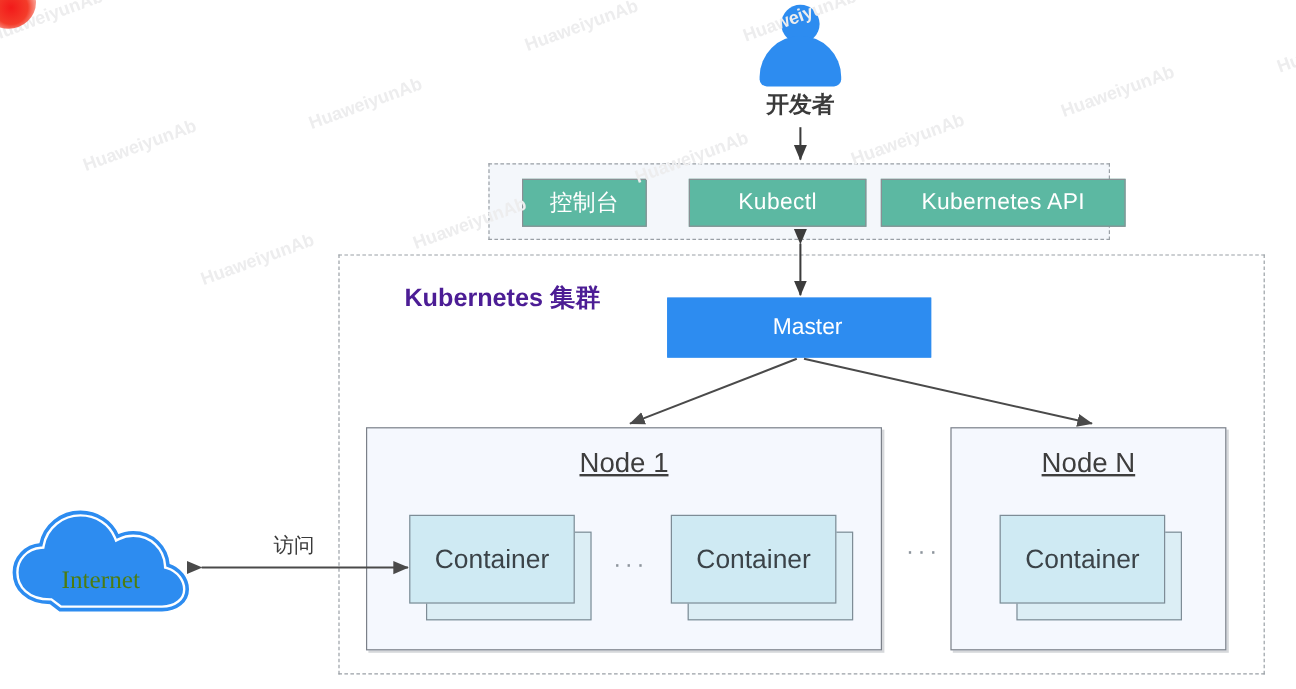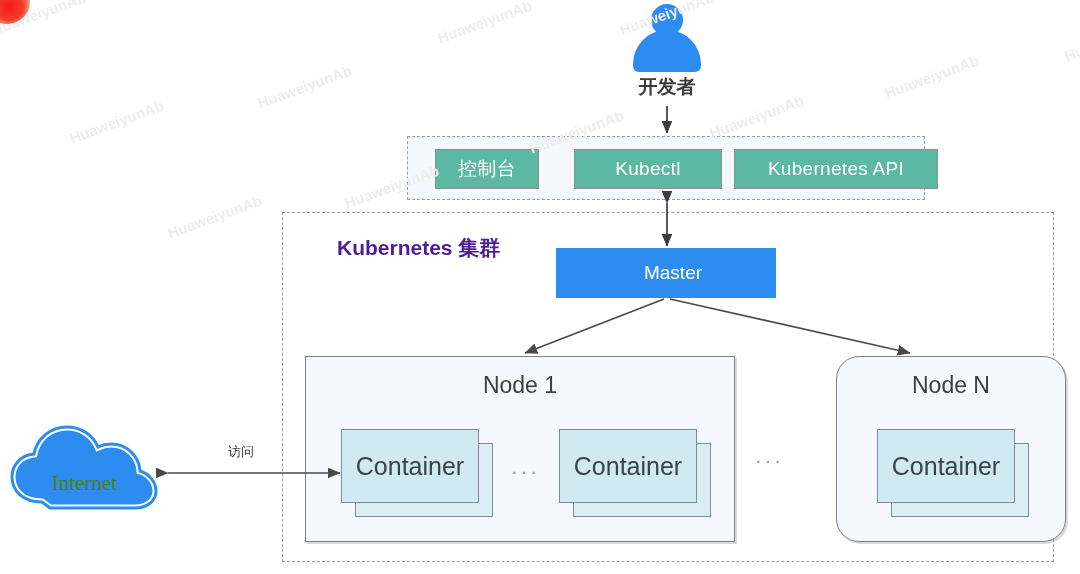--- a/index.html
+++ b/index.html
@@ -84,37 +84,37 @@
   }
 
   
   .node{
     position:absolute;top:356px;height:186px;
     background:#f5f8fe;border:1.4px solid #7b8089;box-sizing:border-box;
     box-shadow:2px 2px 0 rgba(120,125,135,.30);
     z-index:2;
   }
   .node-1{left:305px;width:430px;}
-  .node-n{left:836px;width:230px;border-radius:23px;}
+  .node-n{left:792px;width:230px;}
   .node-title{
     position:absolute;left:0;top:15px;width:100%;text-align:center;
-    font-size:23px;color:#3e3e3e;
+    font-size:23px;color:#3e3e3e;text-decoration:underline;
   }
 
   
   .cstack{position:absolute;width:152px;height:88px;}
   .cback{
     position:absolute;left:14px;top:14px;width:138px;height:74px;
     background:#dceef5;border:1.4px solid #7e8c96;box-sizing:border-box;
   }
   .cfront{
     position:absolute;left:0;top:0;width:138px;height:74px;
     background:#cfeaf3;border:1.4px solid #7e8c96;box-sizing:border-box;
     display:flex;align-items:center;justify-content:center;
-    font-size:25px;color:#3b4348;
+    font-size:22px;color:#3b4348;
   }
   .stack-a{left:35px;top:72px;}
   .stack-b{left:253px;top:72px;}
   .stack-n{left:40px;top:72px;}
 
   .dots{
     position:absolute;font-size:20px;color:#8d949c;letter-spacing:3px;
     line-height:1;
   }
   .dots-in-node{left:205px;top:104px;}
@@ -126,21 +126,21 @@
     position:absolute;left:0;top:0;width:156px;height:98px;
     display:flex;align-items:flex-end;justify-content:center;
     padding-bottom:20px;box-sizing:border-box;
     color:#4d7c0f;font-size:21px;font-family:"Liberation Serif","DejaVu Serif",serif;
     z-index:4;
   }
 
   
   .access-label{
     position:absolute;left:228px;top:443px;
-    font-size:13px;color:#3a3a3a;z-index:4;
+    font-size:17px;color:#3a3a3a;z-index:4;
   }
 
   svg.overlay{position:absolute;left:0;top:0;width:1080px;height:574px;pointer-events:none;z-index:3;}
   svg.cloudsvg{position:absolute;left:0;top:0;width:156px;height:98px;}
 </style>
 </head>
 <body>
 
 <div id="stage">
 

